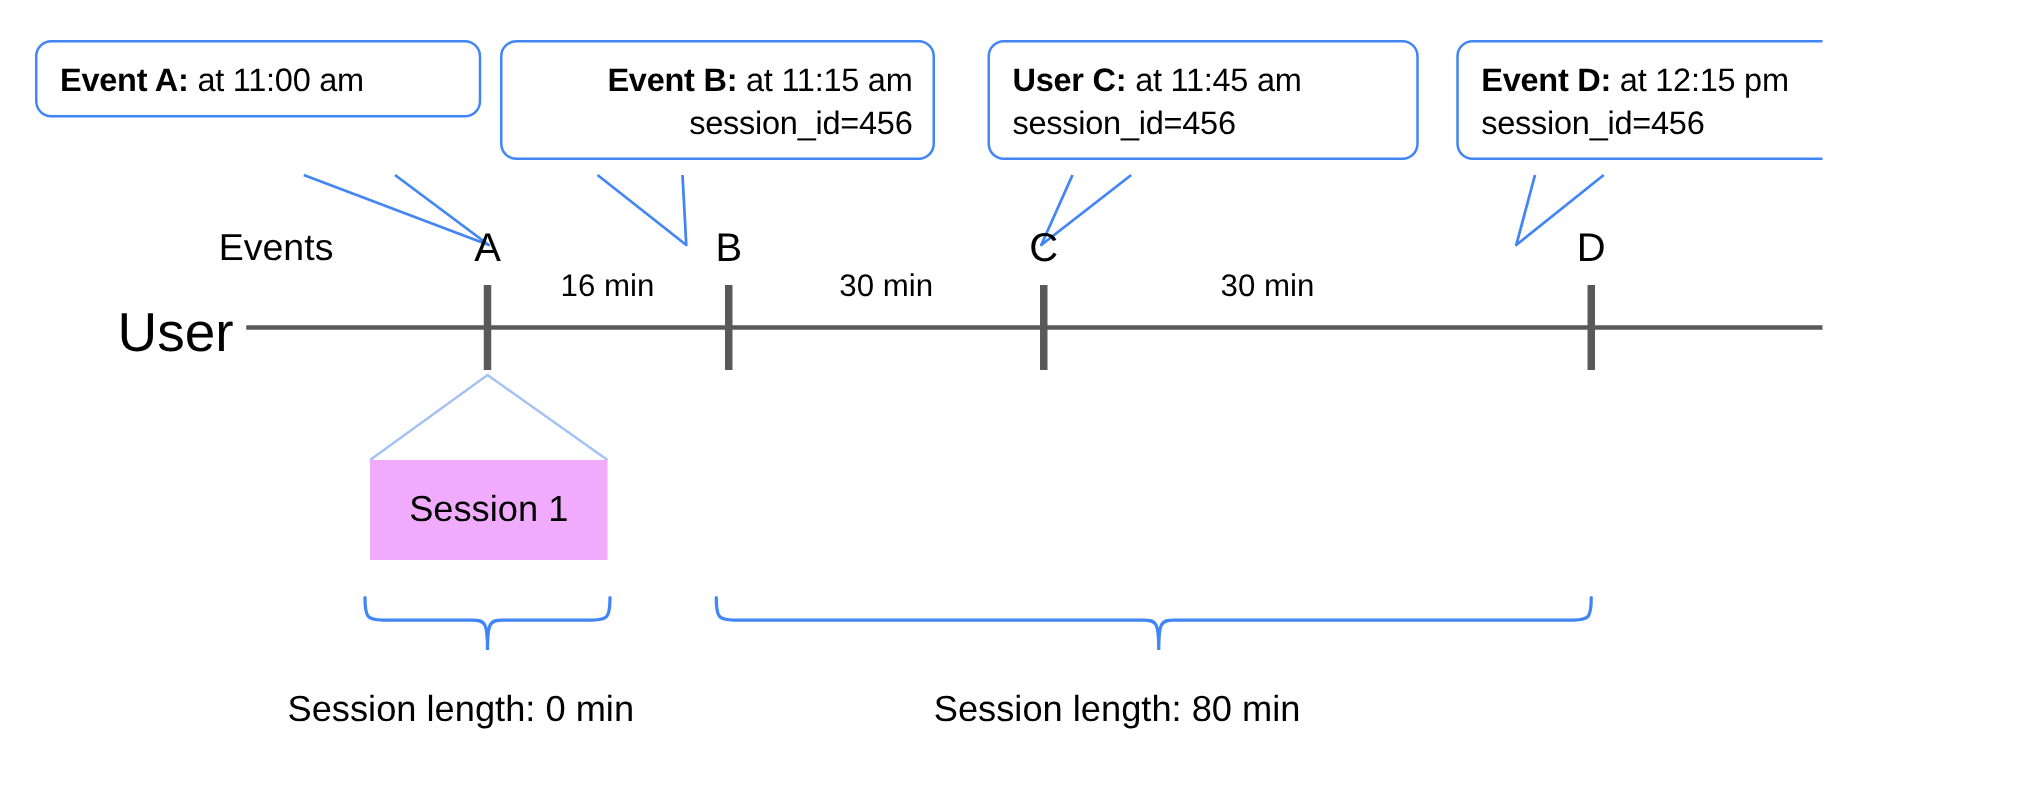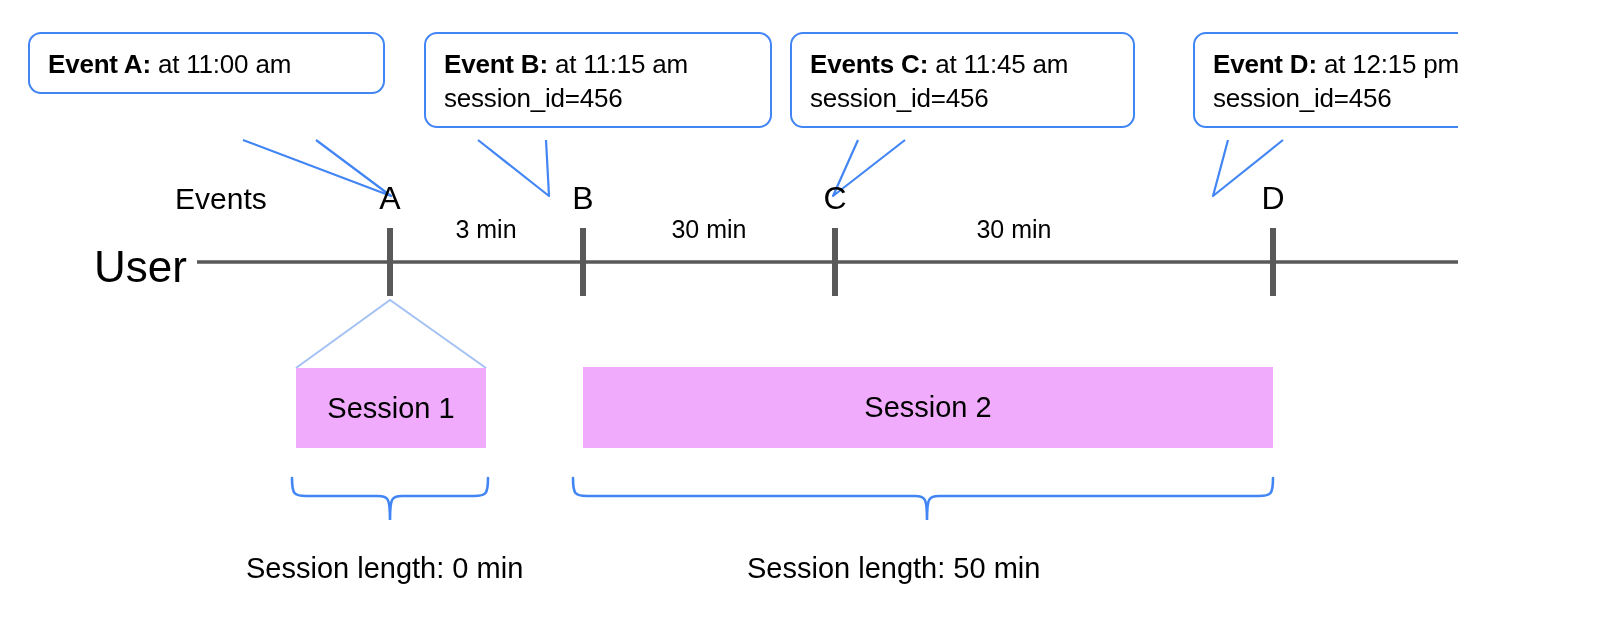--- a/index.html
+++ b/index.html
@@ -104,51 +104,48 @@
              C925,496 927,498 927,520
              C927,498 929,496 939,496
              L1259,496
              C1271,496 1273,494 1273,478" fill="none" stroke="#4285f4" stroke-width="2.6" stroke-linecap="round"></path>
   </svg>
 
   <div class="callout" style="left:28px;  top:32px; width:357px;">
     <span class="ev-name">Event A:</span><span> at 11:00 am</span>
   </div>
 
-  <div class="callout" style="left:424px; top:32px; width:348px;">
+  <div class="callout" style="left:400px; top:32px; width:348px;text-align:right;">
     <span class="ev-name">Event B:</span><span> at 11:15 am</span>
     <span class="line2">session_id=456</span>
   </div>
 
   <div class="callout" style="left:790px; top:32px; width:345px;">
-    <span class="ev-name">Events C:</span><span> at 11:45 am</span>
+    <span class="ev-name">User C:</span><span> at 11:45 am</span>
     <span class="line2">session_id=456</span>
   </div>
 
-  <div class="callout" style="left:1165px; top:32px; width:350px;margin-left:28px;">
+  <div class="callout" style="left:1165px; top:32px; width:350px;">
     <span class="ev-name">Event D:</span><span> at 12:15 pm</span>
     <span class="line2">session_id=456</span>
   </div>
 
   <div class="lbl lbl-events" style="left:175px; top:182px;">Events</div>
   <div class="lbl lbl-user" style="left:94px; top:242px;">User</div>
 
   <div class="lbl lbl-tick" style="left:370px;  top:180px; width:40px;">A</div>
   <div class="lbl lbl-tick" style="left:563px;  top:180px; width:40px;">B</div>
   <div class="lbl lbl-tick" style="left:815px;  top:180px; width:40px;">C</div>
   <div class="lbl lbl-tick" style="left:1253px; top:180px; width:40px;">D</div>
 
-  <div class="lbl lbl-gap" style="left:426px; top:215px; width:120px;">3 min</div>
+  <div class="lbl lbl-gap" style="left:426px; top:215px; width:120px;">16 min</div>
   <div class="lbl lbl-gap" style="left:649px; top:215px; width:120px;">30 min</div>
   <div class="lbl lbl-gap" style="left:954px; top:215px; width:120px;">30 min</div>
 
   <div class="session-bar" style="left:296px; top:368px; width:190px; height:80px;">
     <span>Session 1</span>
   </div>
 
-  <div class="session-bar" style="left:583px; top:367px; width:690px; height:81px;">
-    <span>Session 2</span>
-  </div>
 
-  <div class="lbl lbl-sesslen" style="left:246px; top:552px;">Session length: 0 min</div>
-  <div class="lbl lbl-sesslen" style="left:747px; top:552px;">Session length: 50 min</div>
+  <div class="lbl lbl-sesslen" style="left:230px; top:552px;">Session length: 0 min</div>
+  <div class="lbl lbl-sesslen" style="left:747px; top:552px;">Session length: 80 min</div>
 
 </div>
 
 </body></html>

